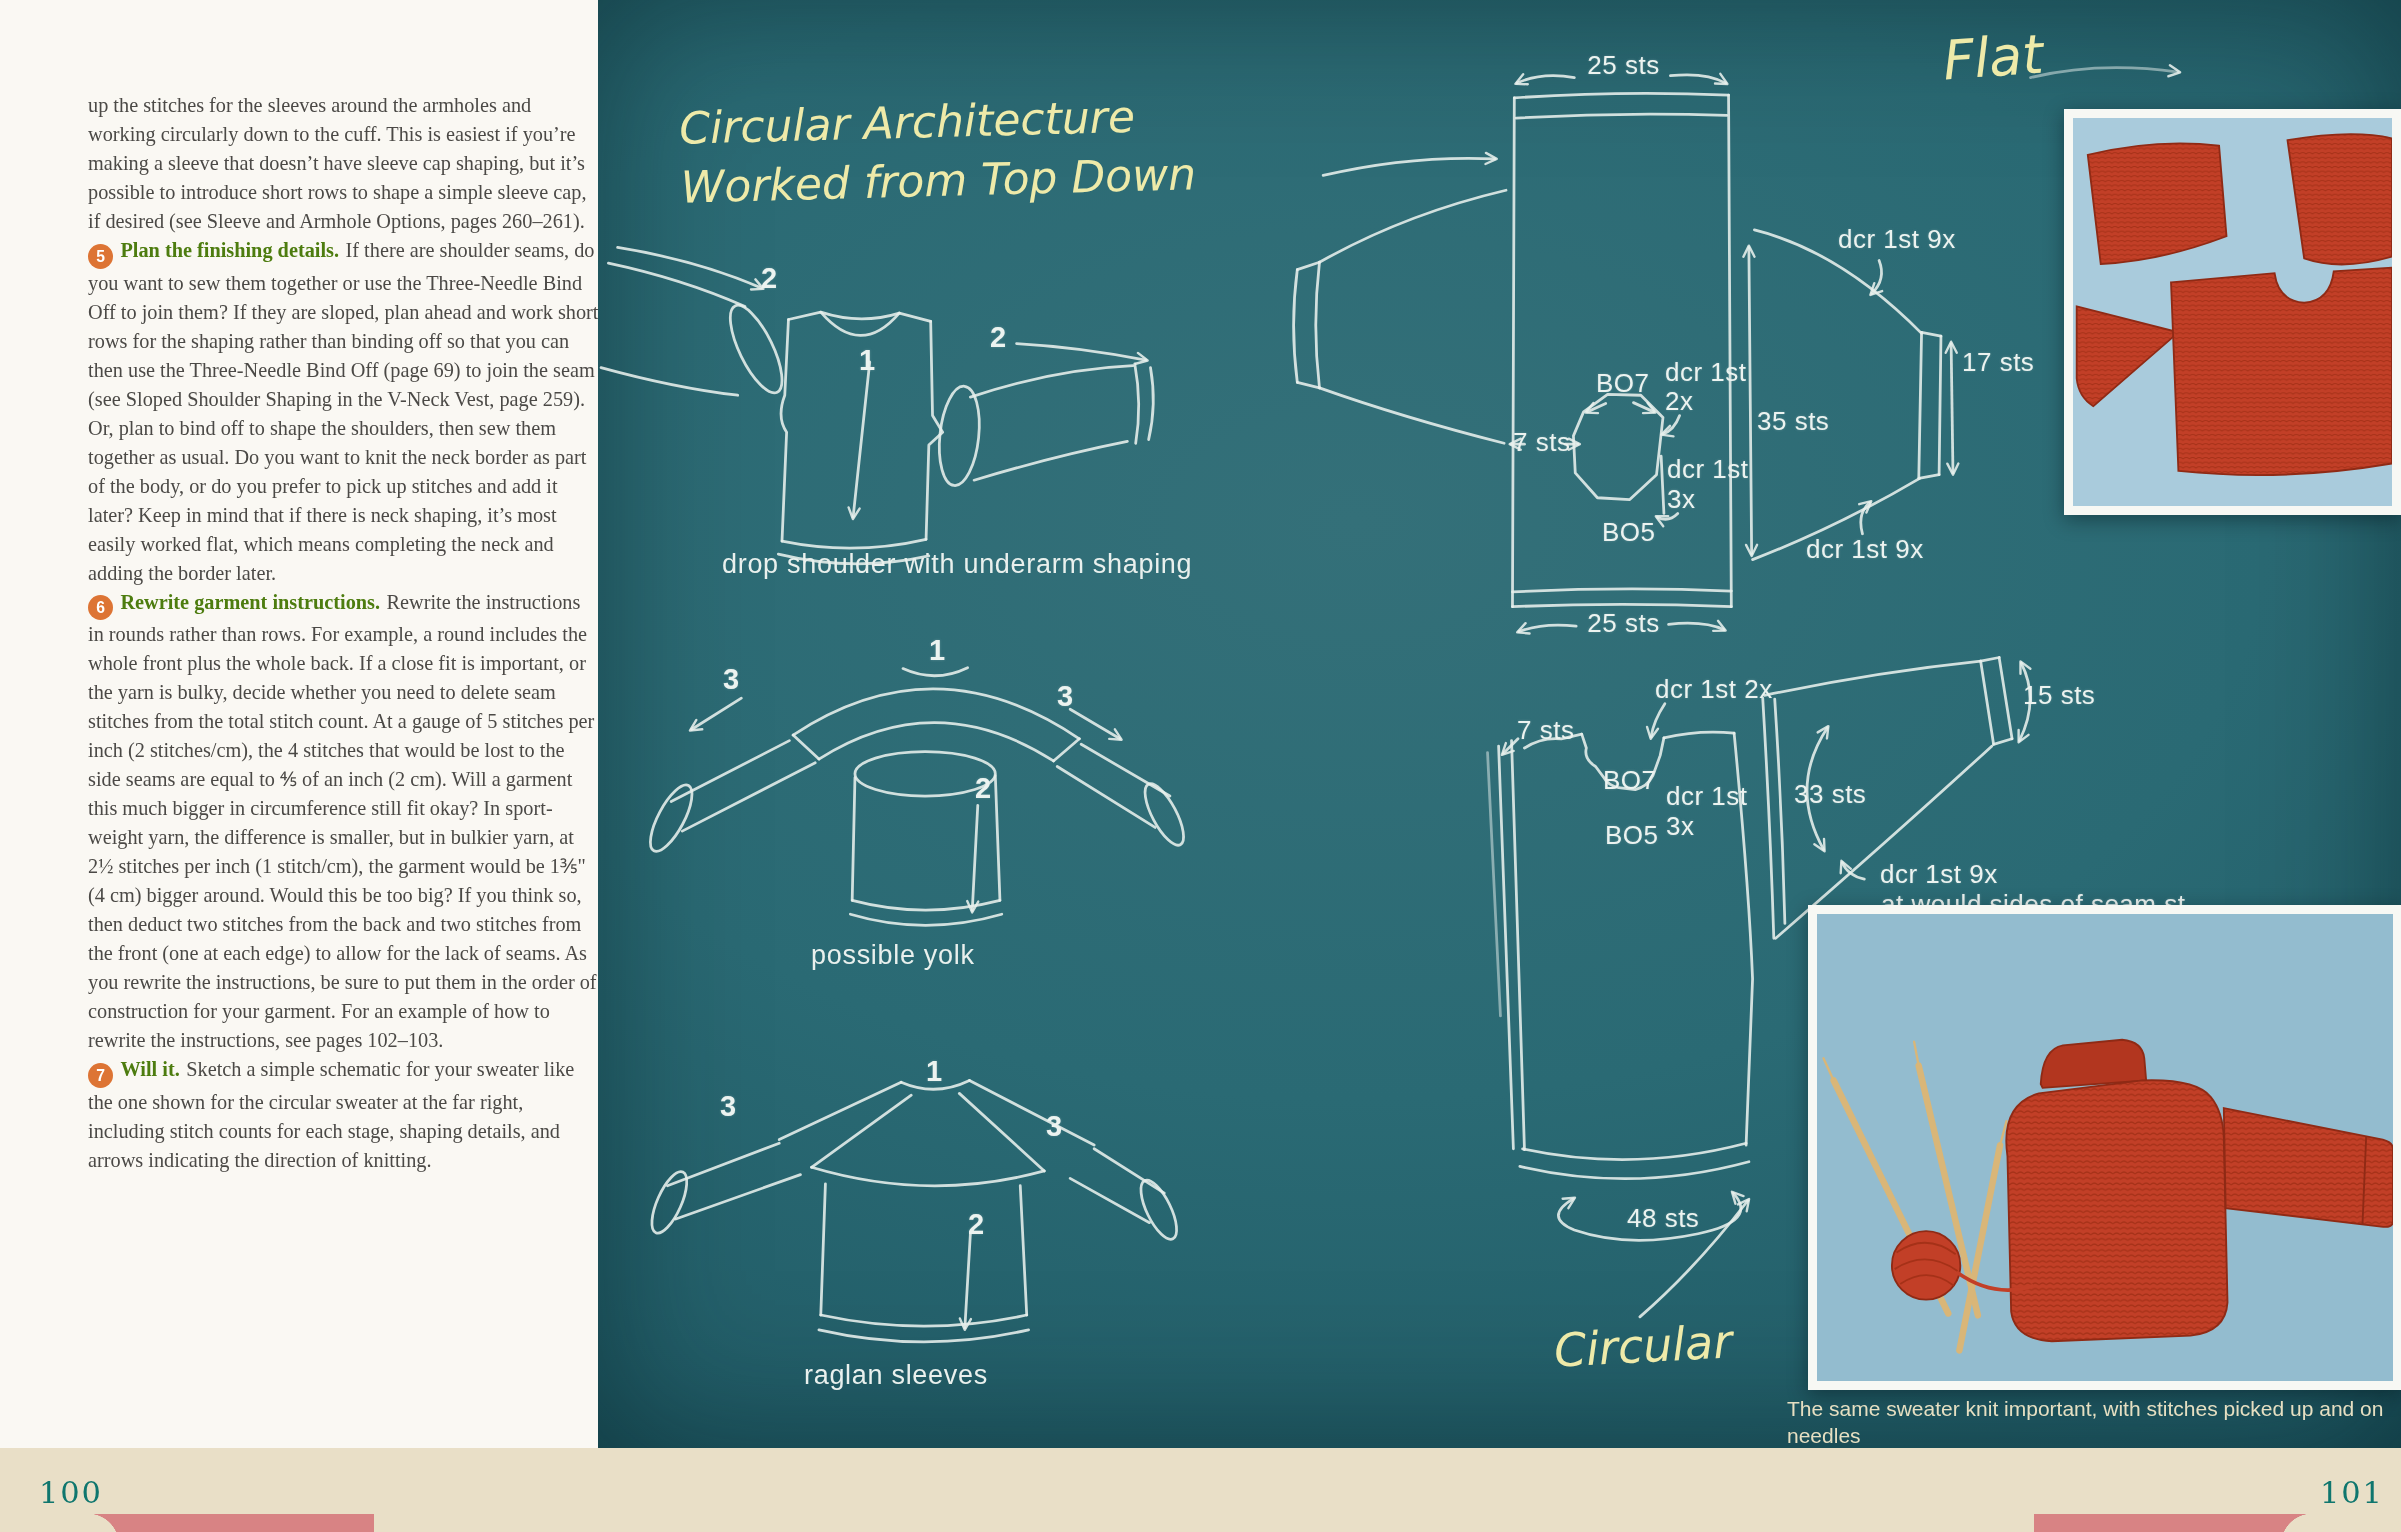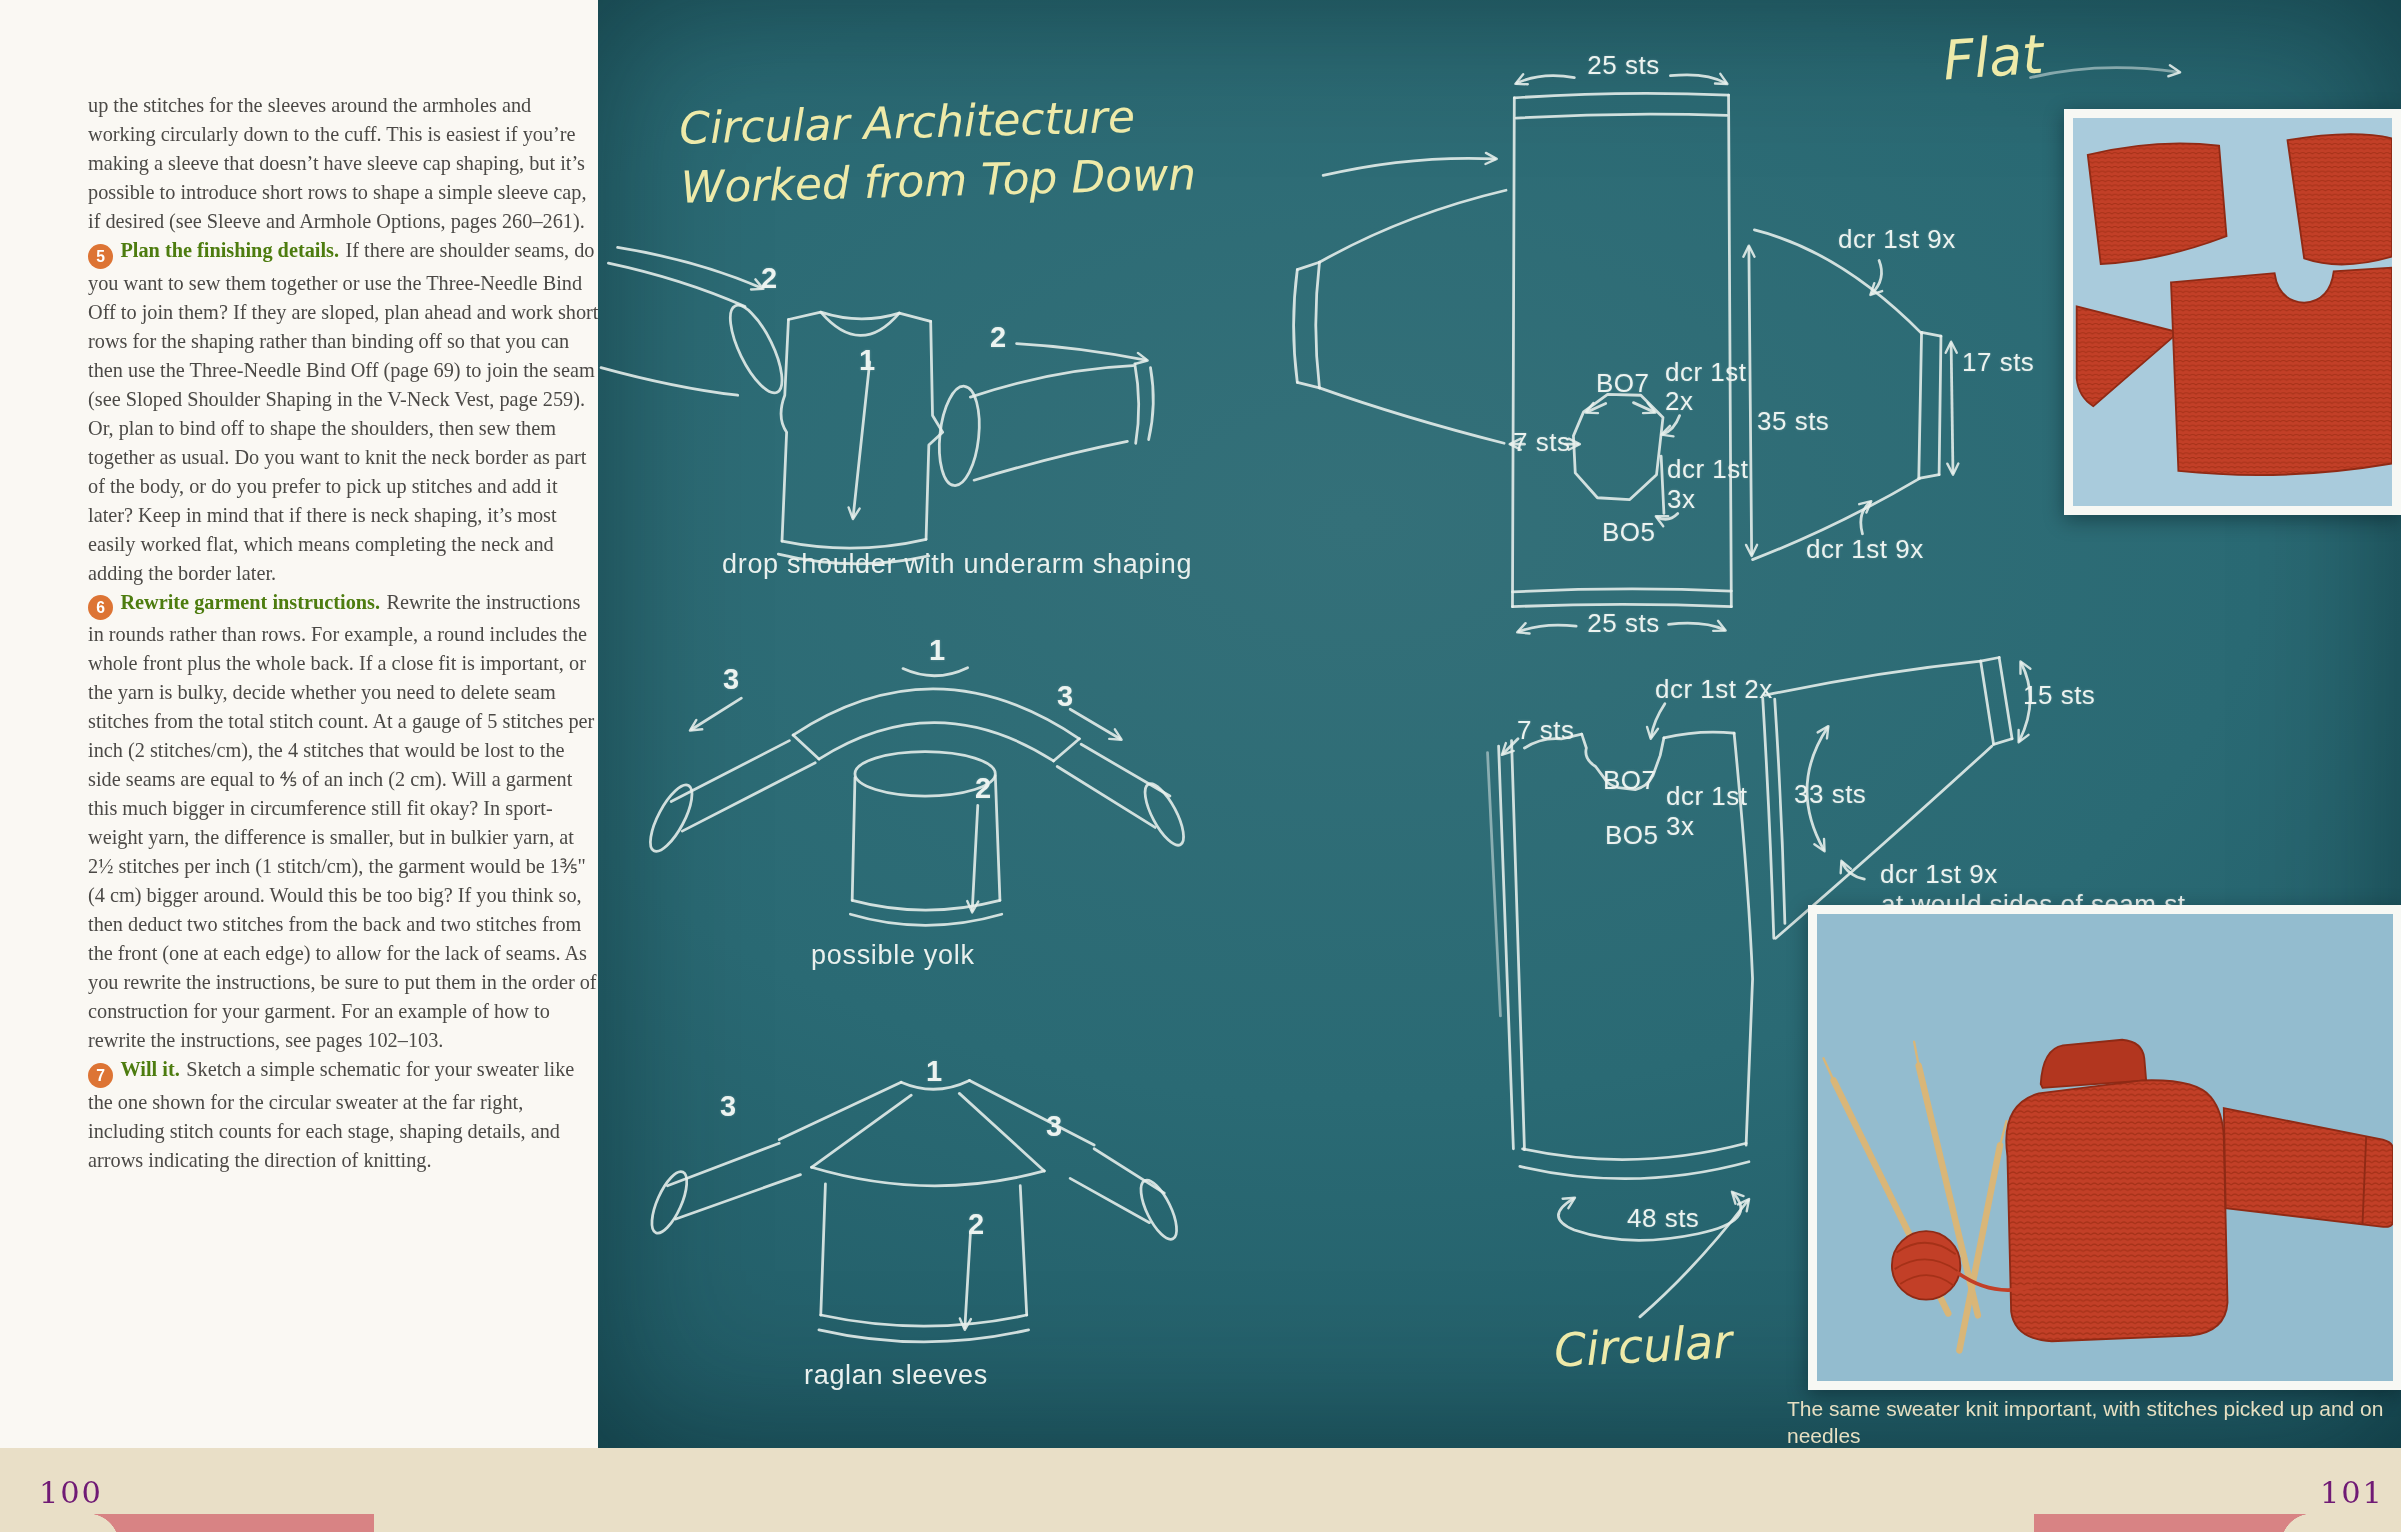--- a/index.html
+++ b/index.html
@@ -37,21 +37,21 @@
   .photo svg{display:block;width:100%;height:100%;}
   .pcap{position:absolute;color:#e6dfc2;font-size:21px;line-height:27px;}
   
   .bottom-strip{position:absolute;left:0;top:1448px;width:2401px;height:84px;background:#e9dfc7;}
   .bar{position:absolute;height:62px;top:1502px;margin-top:12px;}
   .bar-left{background:radial-gradient(circle at 0px 30.5px, rgba(0,0,0,0) 0 30.5px, #d88384 31px);}
   .bar-right{background:radial-gradient(circle at 100% 30.5px, rgba(0,0,0,0) 0 30.5px, #d88384 31px);}
   .bar-label{display:block;font-family:"DejaVu Serif",serif;font-size:25px;letter-spacing:1.4px;
              word-spacing:2.8px;color:#faf5ec;line-height:62px;white-space:nowrap;}
   .pagenum{position:absolute;font-family:"DejaVu Serif",serif;font-size:30.5px;letter-spacing:1.8px;
-           color:#701a75;line-height:33px;}
+           color:#0f766e;line-height:33px;}
 </style>
 </head>
 <body>
 
 <div id="page">
 
   <div class="page-left">
     <div class="copy">
       <p>up the stitches for the sleeves around the armholes and working circularly down to the cuff. This is easiest if you’re making a sleeve that doesn’t have sleeve cap shaping, but it’s possible to introduce short rows to shape a simple sleeve cap, if desired (see Sleeve and Armhole Options, pages 260–261).</p>
       <p><span class="badge"><span>5</span></span><span class="steptitle">Plan the finishing details.</span><span>If there are shoulder seams, do you want to sew them together or use the Three-Needle Bind Off to join them? If they are sloped, plan ahead and work short rows for the shaping rather than binding off so that you can then use the Three-Needle Bind Off (page 69) to join the seam (see Sloped Shoulder Shaping in the V-Neck Vest, page 259). Or, plan to bind off to shape the shoulders, then sew them together as usual. Do you want to knit the neck border as part of the body, or do you prefer to pick up stitches and add it later? Keep in mind that if there is neck shaping, it’s most easily worked flat, which means completing the neck and adding the border later.</span></p>

